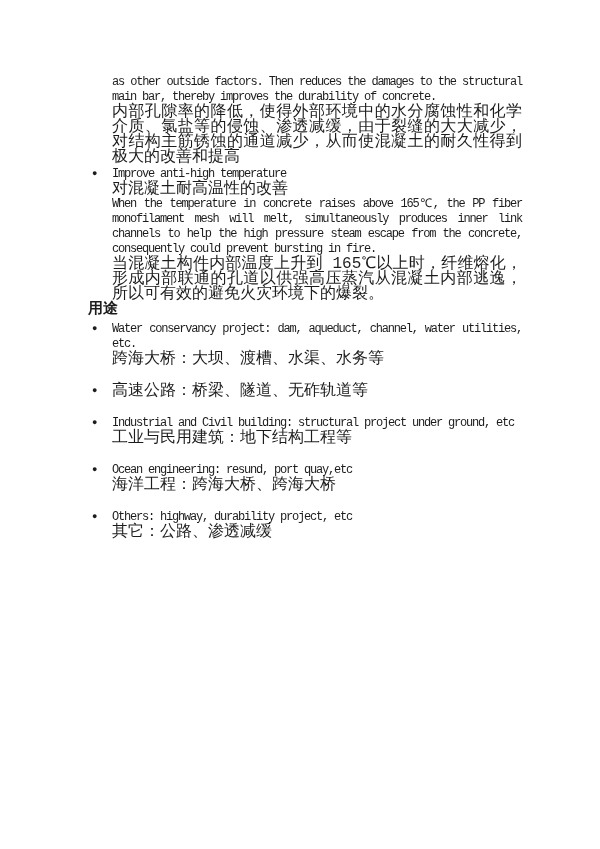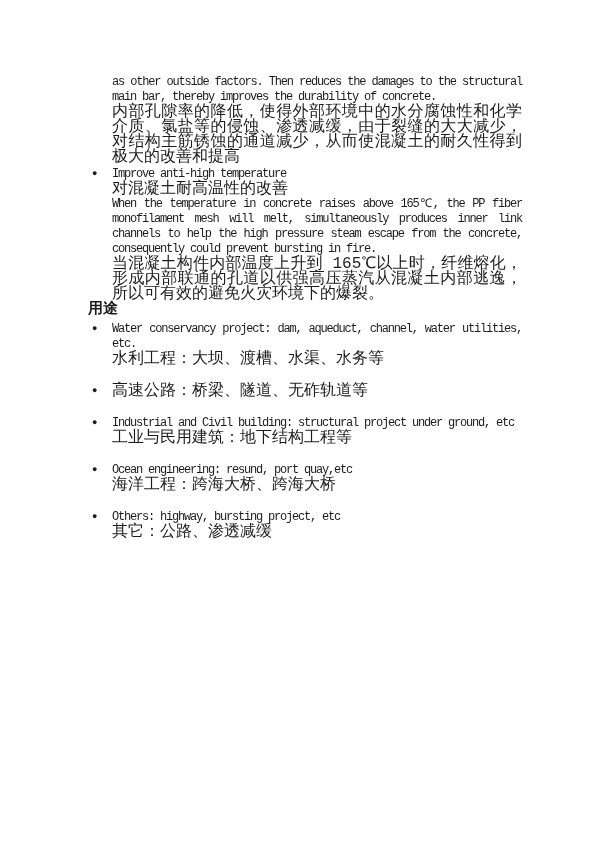--- a/index.html
+++ b/index.html
@@ -89,21 +89,21 @@
       <div class="zh-text feature-body">当混凝土构件内部温度上升到 165℃以上时，纤维熔化，形成内部联通的孔道以供强高压蒸汽从混凝土内部逃逸，所以可有效的避免火灾环境下的爆裂。</div>
     </div>
 
     <div class="heading-zh">用途</div>
 
     <div class="app-list">
 
       <div class="list-item">
         <span class="bullet">●</span>
         <div class="en-text">Water conservancy project: dam, aqueduct, channel, water utilities, etc.</div>
-        <div class="zh-text">水利工程：大坝、渡槽、水渠、水务等</div>
+        <div class="zh-text">跨海大桥：大坝、渡槽、水渠、水务等</div>
       </div>
 
       <div class="list-item">
         <span class="bullet">●</span>
         <div class="zh-text">高速公路：桥梁、隧道、无砟轨道等</div>
       </div>
 
       <div class="list-item">
         <span class="bullet">●</span>
         <div class="en-text">Industrial and Civil building: structural project under ground, etc</div>
@@ -111,19 +111,19 @@
       </div>
 
       <div class="list-item">
         <span class="bullet">●</span>
         <div class="en-text">Ocean engineering: resund, port quay,etc</div>
         <div class="zh-text">海洋工程：跨海大桥、跨海大桥</div>
       </div>
 
       <div class="list-item">
         <span class="bullet">●</span>
-        <div class="en-text">Others: highway, bursting project, etc</div>
+        <div class="en-text">Others: highway, durability project, etc</div>
         <div class="zh-text">其它：公路、渗透减缓</div>
       </div>
 
     </div>
   </div>
 </div>
 
 </body></html>

